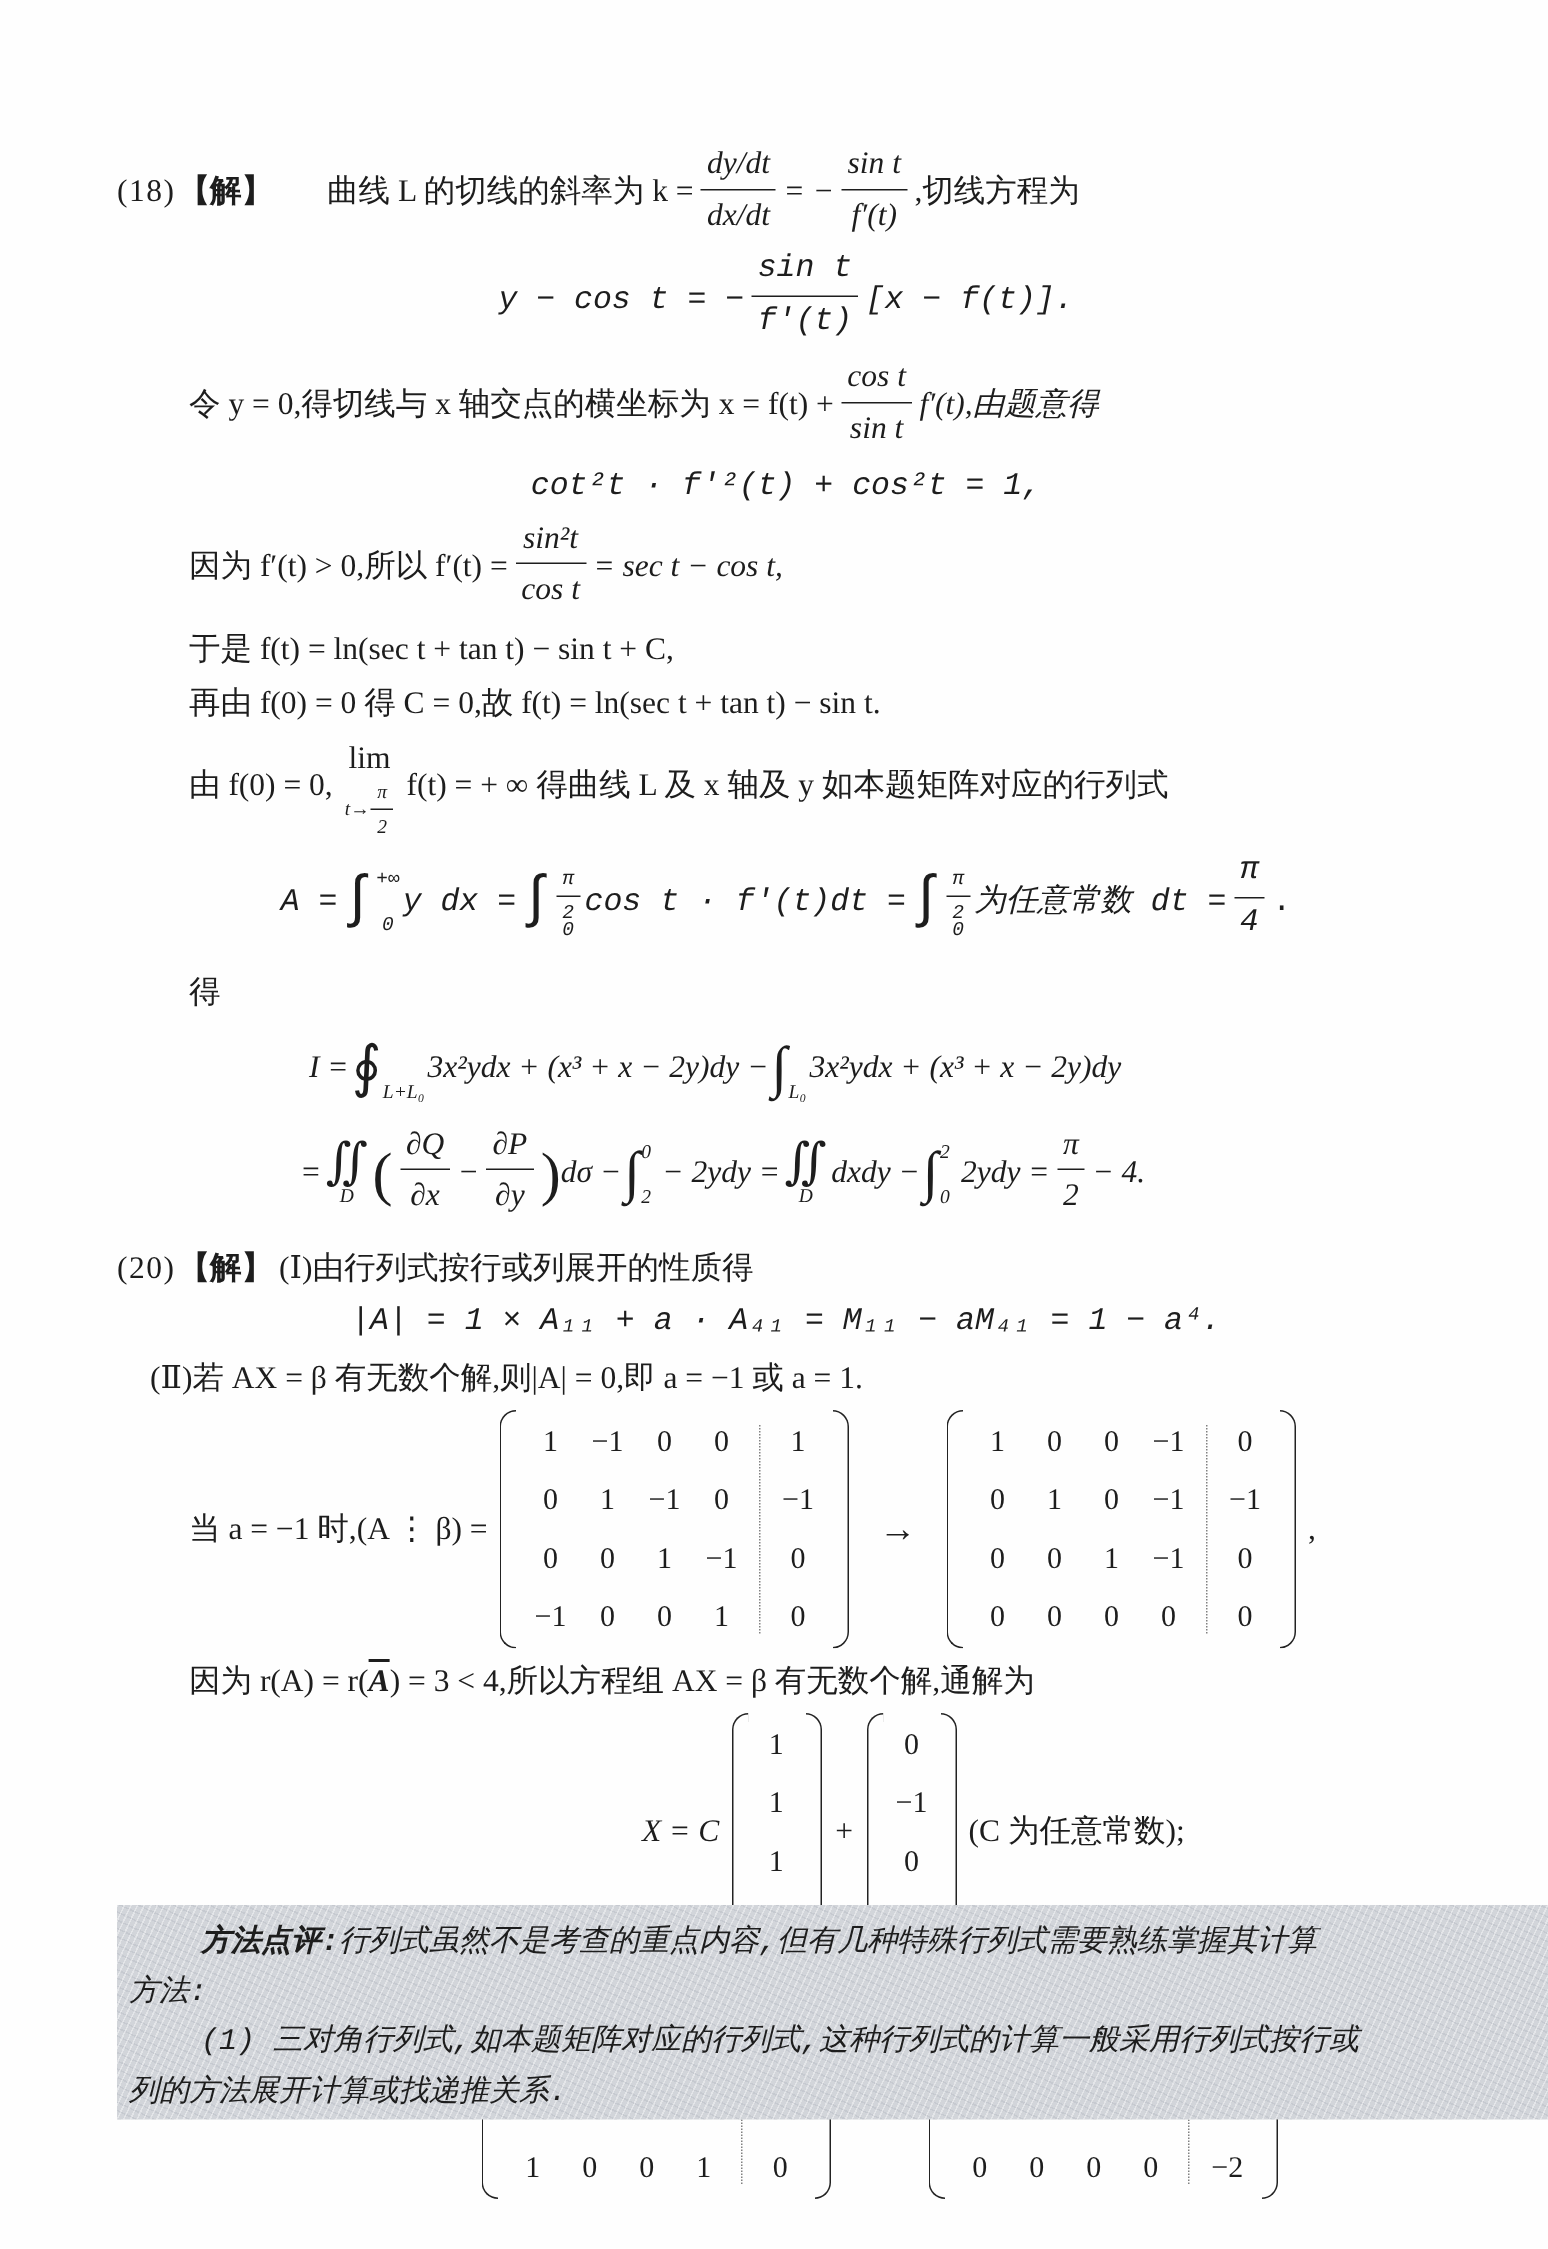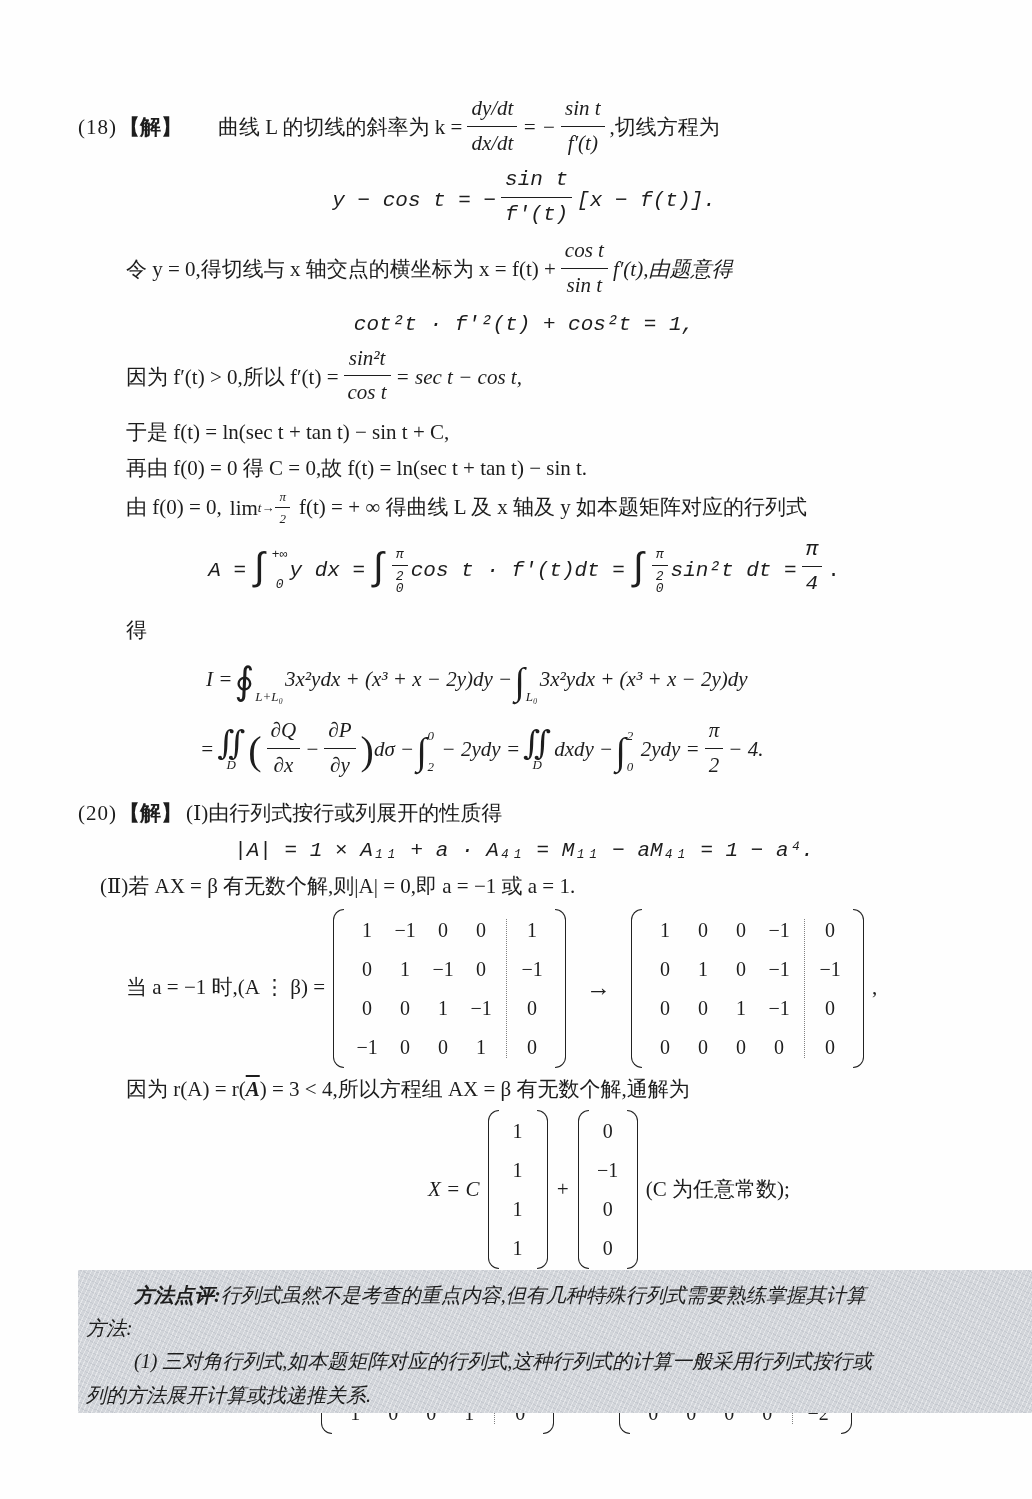--- a/index.html
+++ b/index.html
@@ -26,21 +26,21 @@
   .int { display:inline-flex; align-items:center; vertical-align:middle; margin:0 2px; font-style:normal; }
   .ig  { font-size:38px; line-height:0.95; font-style:normal; }
   .ilims { display:inline-flex; flex-direction:column; justify-content:space-between;
            height:50px; font-size:13px; margin-left:1px; min-width:12px; font-style:italic; }
   .iu,.il { display:block; min-height:10px; }
   .iint { display:inline-flex; flex-direction:column; align-items:center;
           vertical-align:middle; margin:0 3px; }
   .ig2 { font-size:33px; line-height:1; }
   .isub { font-size:13px; font-style:italic; margin-top:-5px; }
   
-  .limw { display:inline-flex; flex-direction:row; align-items:center;
+  .limw { display:inline-flex; flex-direction:column; align-items:center;
           vertical-align:middle; margin:0 8px; }
   .limsub { display:inline-flex; align-items:center; font-size:13px; margin-top:-3px; font-style:italic; }
   
   .eqrow { display:flex; align-items:center; }
   .mat { display:inline-flex; align-items:stretch; vertical-align:middle; margin:0 8px; }
   .par { width:10px; }
   .pl { border-left:1.5px solid #222; border-top:1.5px solid #222; border-bottom:1.5px solid #222;
         border-top-left-radius:11px; border-bottom-left-radius:11px; }
   .pr { border-right:1.5px solid #222; border-top:1.5px solid #222; border-bottom:1.5px solid #222;
         border-top-right-radius:11px; border-bottom-right-radius:11px; }
@@ -50,21 +50,21 @@
   .vsep { border-left:1.7px dotted #808080; margin:10px 2px; }
   .arrow { font-size:25px; margin:0 12px; }
   .bigp { font-size:40px; font-weight:200; line-height:0.9; vertical-align:middle; font-style:normal; }
   .ol { text-decoration:overline; font-weight:bold; font-style:italic; }
   
   .note { position:absolute; left:78px; right:0; top:1270px; height:143px; box-sizing:border-box;
           padding:9px 70px 0 8px; font-size:20px; line-height:1.66; font-style:italic;
           background-color:#d2d5da;
           background-image:
             repeating-linear-gradient(115deg, rgba(255,255,255,0.40) 0px, rgba(255,255,255,0.40) 1px, transparent 1px, transparent 4px),
-            repeating-linear-gradient(25deg, rgba(150,156,168,0.20) 0px, rgba(150,156,168,0.20) 1px, transparent 1px, transparent 5px); }
+            repeating-linear-gradient(25deg, rgba(150,156,168,0.20) 0px, rgba(150,156,168,0.20) 1px, transparent 1px, transparent 5px); font-family: Liberation Mono, monospace; }
   .note .t { font-weight:bold; }
   .note .fl { padding-left:48px; }
 </style>
 </head>
 <body>
 
 <div class="page">
   <div class="content">
 
     <div>
@@ -128,21 +128,21 @@
             </span>
           </span><span class="it">cos t · f′(t)dt =</span><span class="int">
             <span class="ig">∫</span>
             <span class="ilims">
               <span class="iu"><span class="frac tiny">
                   <span class="fn">π</span>
                   <span class="fd">2</span>
                 </span></span>
               <span class="il">0</span>
             </span>
-          </span><span class="it">sin²t dt =</span><span class="frac">
+          </span><span class="it">为任意常数 dt =</span><span class="frac">
             <span class="fn">π</span>
             <span class="fd">4</span>
           </span><span>.</span>
       </div>
     </div>
 
     <div>
       <div class="line ind">得</div>
       <div class="line" style="margin-left:128px; margin-top:10px;">
         <span class="it">I =</span><span class="int">

